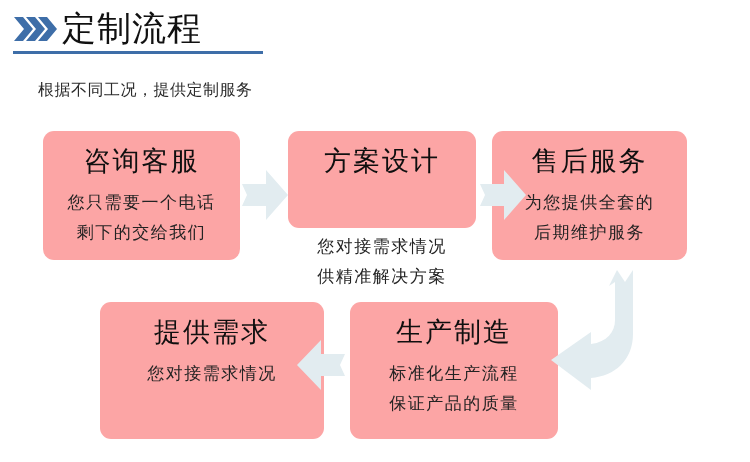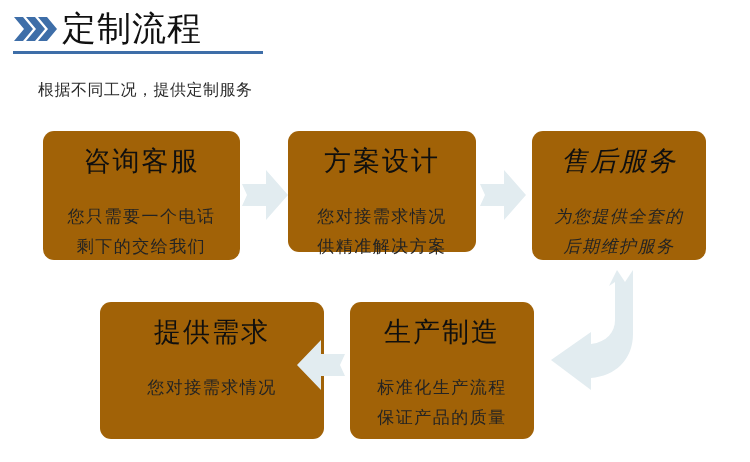--- a/index.html
+++ b/index.html
@@ -60,57 +60,57 @@
     font-size: 16px;
     line-height: 24px;
     color: #2b2b2b;
     letter-spacing: 0.5px;
     white-space: nowrap;
   }
 
   
   .flow-box {
     position: absolute;
-    background: #a16207;
+    background: #fca5a5;
     border-radius: 11px;
     box-sizing: border-box;
     display: flex;
     flex-direction: column;
     align-items: center;
     justify-content: flex-start;
     padding-top: 10px;
   }
   .box-title {
     font-size: 27px;
     line-height: 40px;
     font-weight: 400;
     color: #0f0f0f;
     letter-spacing: 2px;
     white-space: nowrap;
   }
   .box-lines {
-    margin-top: 20px;
+    margin-top: 6px;
     display: flex;
     flex-direction: column;
     align-items: center;
   }
   .box-line {
     font-family: "DejaVu Serif", "Liberation Serif", serif;
     font-size: 17px;
     line-height: 30px;
     color: #232323;
     letter-spacing: 1.5px;
     white-space: nowrap;
   }
 
   #box-1 { left: 43px;  top: 131px; width: 197px; height: 129px; }
-  #box-2 { left: 288px; top: 131px; width: 188px; height: 121px; }
-  #box-3 { left: 532px; top: 131px; width: 174px; height: 129px; font-style: italic; }
+  #box-2 { left: 288px; top: 131px; width: 188px; height: 97px; gap: 44px; }
+  #box-3 { left: 492px; top: 131px; width: 195px; height: 129px; }
   #box-4 { left: 100px; top: 302px; width: 224px; height: 137px; }
-  #box-5 { left: 350px; top: 302px; width: 184px; height: 137px; }
+  #box-5 { left: 350px; top: 302px; width: 208px; height: 137px; }
 
   
   .arrow {
     position: absolute;
   }
   .arrow svg { display: block; }
 
   #arrow-1 { left: 241px; top: 166px; width: 48px; height: 58px; }
   #arrow-2 { left: 479px; top: 166px; width: 48px; height: 58px; }
   #arrow-3 { left: 545px; top: 268px; width: 118px; height: 122px; }

